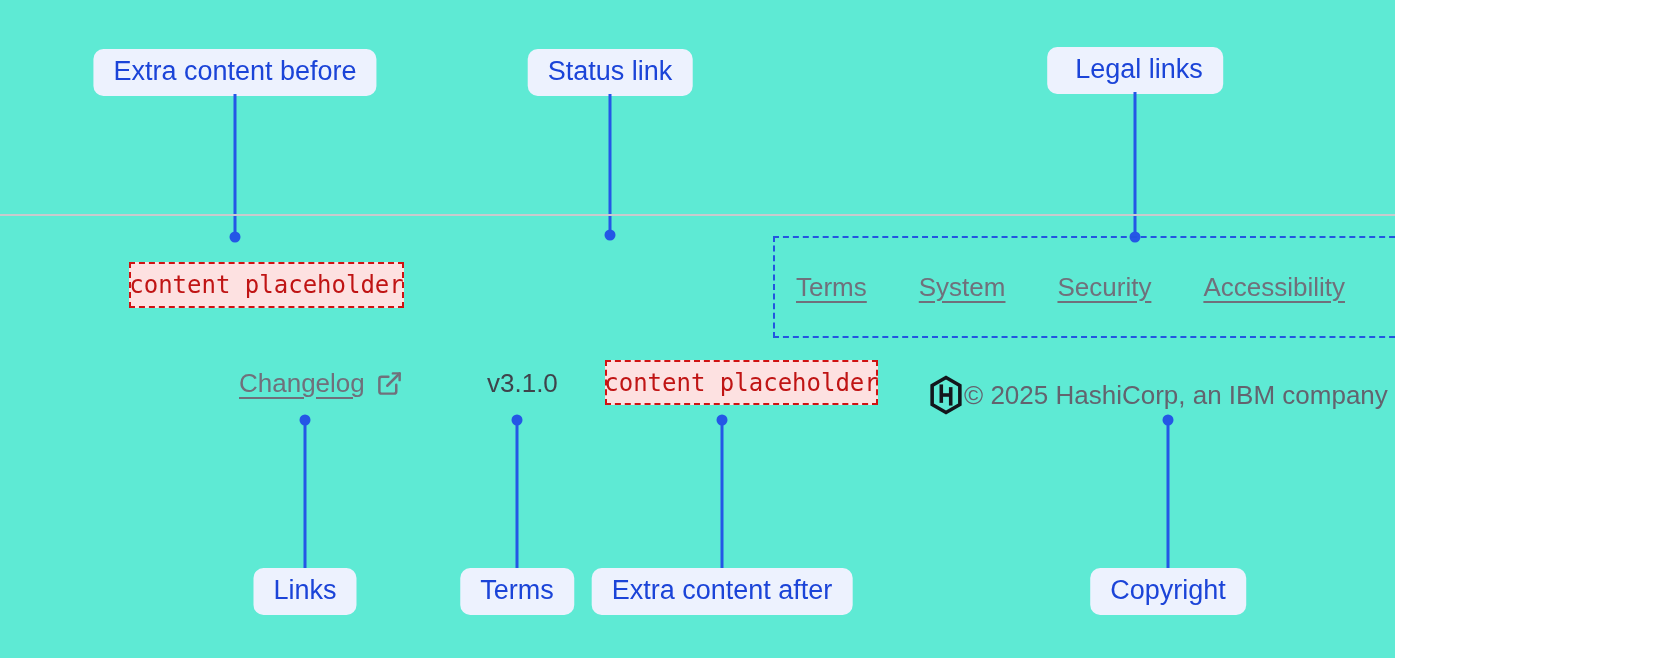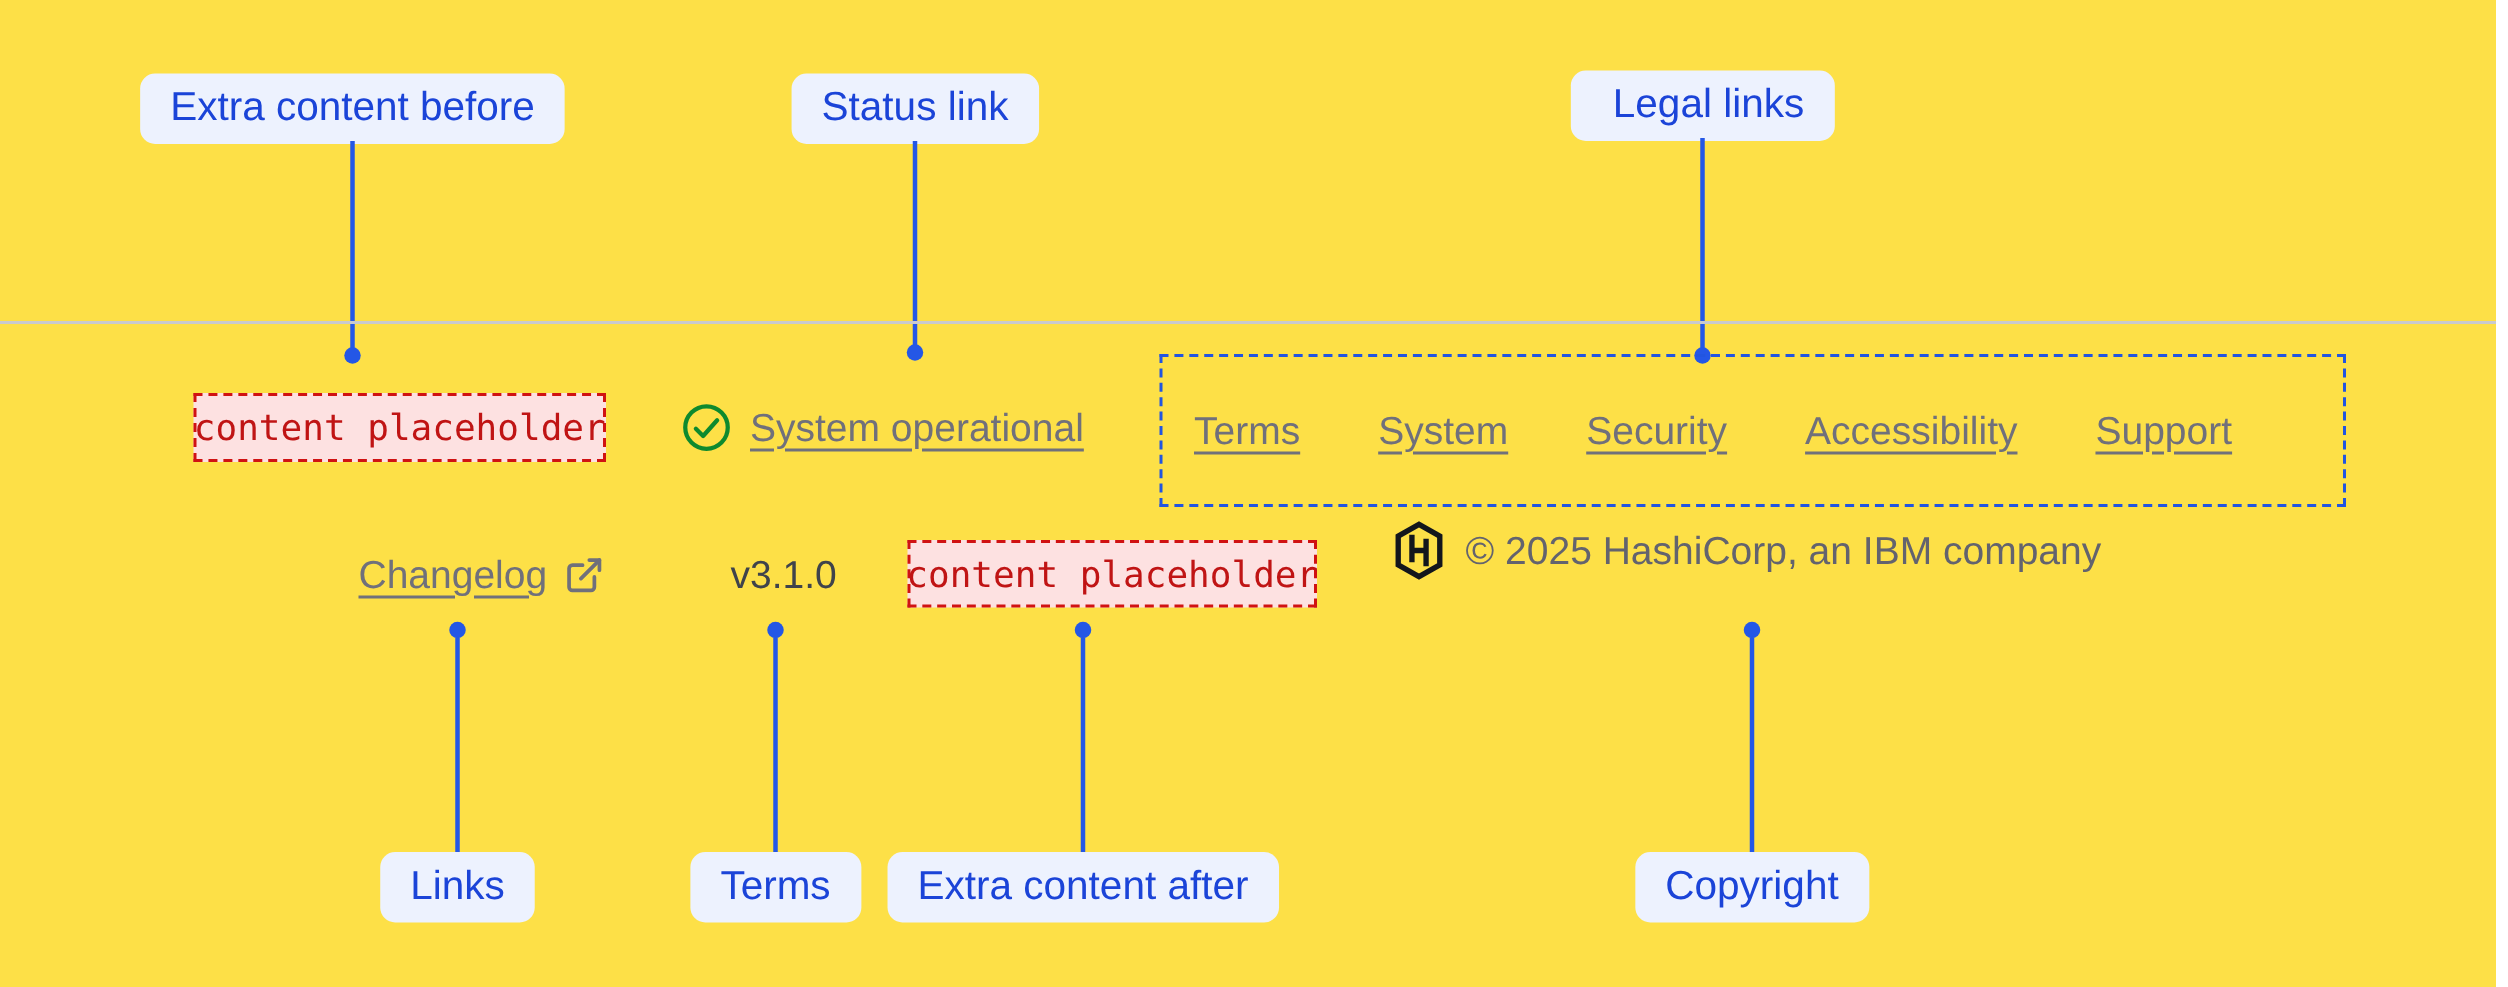--- a/index.html
+++ b/index.html
@@ -1,17 +1,17 @@
 <!DOCTYPE html>
 <html><head>
 <meta charset="utf-8">
 <style>
   html,body{margin:0;padding:0;background:#ffffff;}
   #stage{
-    position:relative;width:1664px;height:658px;background:#fde047;overflow:hidden;
+    position:relative;width:1395px;height:658px;background:#5eead4;overflow:hidden;
     font-family:"Liberation Sans",sans-serif;
   }
   
   .divider{position:absolute;left:0;top:214px;width:100%;height:2px;background:#c9cacd;}
   
   .pill{
     position:absolute;transform:translateX(-50%);
     background:#edf2fe;color:#1b44d8;font-size:27px;font-weight:500;
     line-height:1;padding:9px 20px 11px;border-radius:10px;white-space:nowrap;
   }
@@ -52,29 +52,20 @@
   <div class="aline" style="left:610px;top:94px;height:136px;"></div>
   <div class="adot" style="left:610px;top:235px;"></div>
 
   <div class="aline" style="left:1135px;top:92px;height:140px;"></div>
   <div class="adot" style="left:1135px;top:237px;"></div>
 
   <div class="divider"></div>
 
   <div class="red-box" style="left:129px;top:262px;width:275px;height:46px;">content placeholder</div>
 
-  <div class="row-group" style="left:454px;top:262px;height:46px;gap:12px;">
-    <span class="icon">
-      <svg width="34" height="34" viewBox="0 0 24 24" fill="none" stroke="#0e8a2e" stroke-width="2" stroke-linecap="round" stroke-linejoin="round">
-        <circle cx="12" cy="12" r="10"></circle>
-        <path d="M7 12.6 L10.4 16 L17 8.6"></path>
-      </svg>
-    </span>
-    <span class="gray-link" style="font-weight:500;">System operational</span>
-  </div>
 
   <div class="legal-box">
     <span class="gray-link">Terms</span>
     <span class="gray-link">System</span>
     <span class="gray-link">Security</span>
     <span class="gray-link">Accessibility</span>
     <span class="gray-link">Support</span>
   </div>
 
   <div class="row-group" style="left:239px;top:360px;height:46px;gap:11px;">
@@ -87,21 +78,21 @@
       </svg>
     </span>
   </div>
 
   <div class="row-group" style="left:487px;top:360px;height:46px;">
     <span class="version">v3.1.0</span>
   </div>
 
   <div class="red-box" style="left:605px;top:360px;width:273px;height:45px;">content placeholder</div>
 
-  <div class="row-group" style="left:928px;top:344px;height:46px;gap:13px;">
+  <div class="row-group" style="left:928px;top:372px;height:46px;">
     <span class="icon">
       <svg width="36" height="40" viewBox="0 0 24 28" fill="none" stroke="#13161c" stroke-width="2.5" stroke-linejoin="miter">
         <polygon points="12,1.8 21.7,7.3 21.7,20.7 12,26.2 2.3,20.7 2.3,7.3"></polygon>
         <line x1="8.7" y1="6.6" x2="8.7" y2="19.5"></line>
         <line x1="15.3" y1="8.5" x2="15.3" y2="21.4"></line>
         <line x1="8.7" y1="14" x2="15.3" y2="14"></line>
       </svg>
     </span>
     <span class="copyright">© 2025 HashiCorp, an IBM company</span>
   </div>

